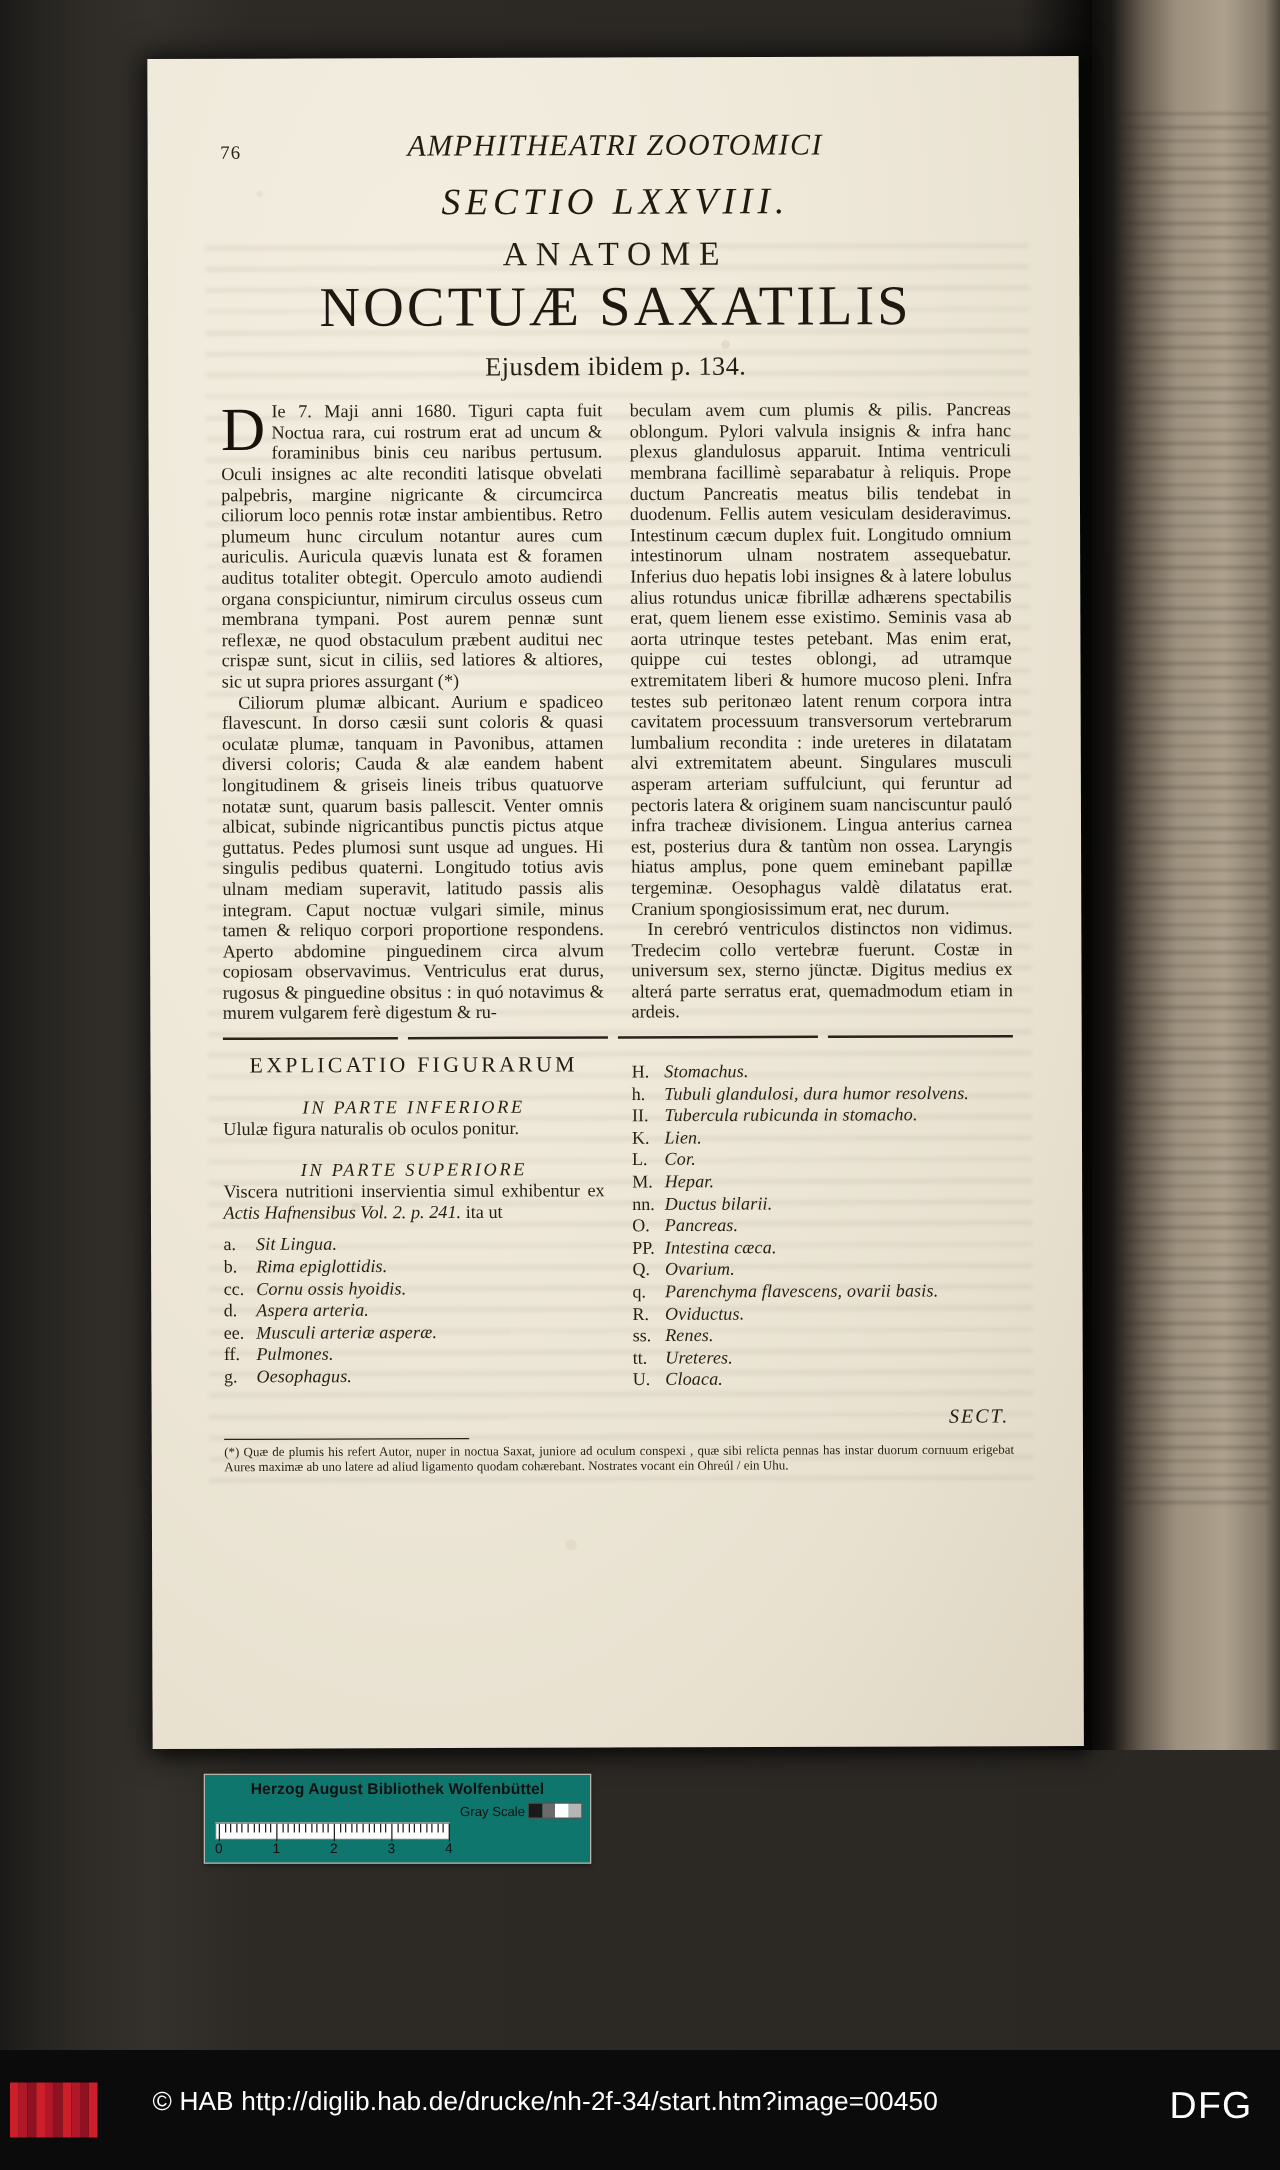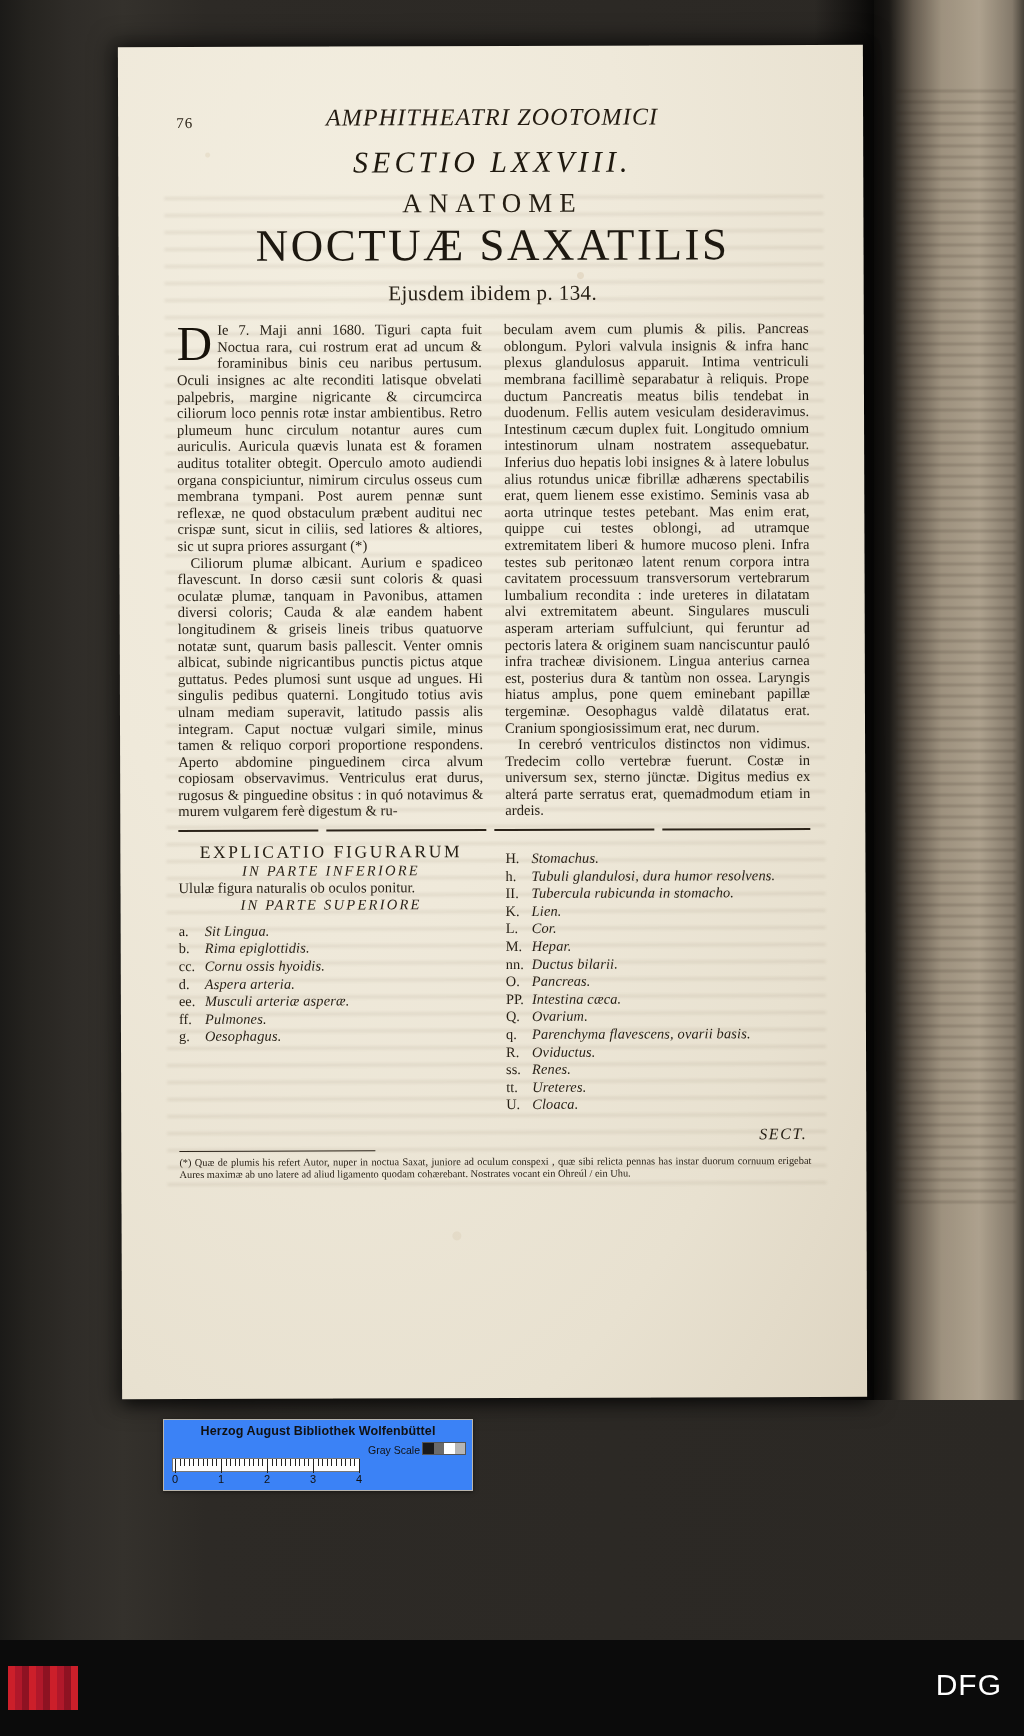--- a/index.html
+++ b/index.html
@@ -184,21 +184,21 @@
     font-size:24px;
     letter-spacing:2.2px;
     margin-top:2px;
     color:#211a11;
   }
   .parte-head {
     text-align:center;
     font-style:italic;
     font-size:14.6px;
     letter-spacing:2.2px;
-    margin-top:0;
+    margin-top:16px;
     color:#271f15;
   }
   .parte-body {
     font-size:14.6px;
     line-height:16.8px;
     color:#251e14;
   }
   .parte-body.just { text-align:justify; }
   .parte-body .ital { font-style:italic; }
 
@@ -239,21 +239,21 @@
     line-height:12.2px;
     text-align:justify;
     color:#2a2218;
   }
 
   
   #target-card {
     position:absolute;
     left:163px; top:1419px;
     width:310px; height:72px;
-    background:#3b82f6;
+    background:#0f766e;
     border:1px solid #b9b5ad;
     box-shadow:0 1px 4px rgba(0,0,0,.5);
     font-family:"Liberation Sans", sans-serif;
   }
   #target-title {
     text-align:center;
     font-size:12.5px;
     font-weight:bold;
     color:#111;
     padding-top:4px;
@@ -358,20 +358,21 @@
 
     <div id="explicatio">
 
       <div id="explic-left">
         <div id="explic-title">EXPLICATIO FIGURARUM</div>
 
         <div class="parte-head">IN PARTE INFERIORE</div>
         <div class="parte-body">Ululæ figura naturalis ob oculos ponitur.</div>
 
         <div class="parte-head">IN PARTE SUPERIORE</div>
+        <div class="parte-body just"><span>Viscera nutritioni inservientia simul exhibentur ex </span><span class="ital">Actis Hafnensibus Vol. 2. p. 241.</span><span> ita ut</span></div>
 
         <div class="legend-list" id="legend-left">
             <div class="legend-item"><span class="legend-key">a.</span><span class="legend-val">Sit Lingua.</span></div>
             <div class="legend-item"><span class="legend-key">b.</span><span class="legend-val">Rima epiglottidis.</span></div>
             <div class="legend-item"><span class="legend-key">cc.</span><span class="legend-val">Cornu ossis hyoidis.</span></div>
             <div class="legend-item"><span class="legend-key">d.</span><span class="legend-val">Aspera arteria.</span></div>
             <div class="legend-item"><span class="legend-key">ee.</span><span class="legend-val">Musculi arteriæ asperæ.</span></div>
             <div class="legend-item"><span class="legend-key">ff.</span><span class="legend-val">Pulmones.</span></div>
             <div class="legend-item"><span class="legend-key">g.</span><span class="legend-val">Oesophagus.</span></div>
           </div>
@@ -473,14 +474,15 @@
       <i style="background: rgb(176, 24, 42);"></i>
       <i style="background: rgb(142, 18, 34);"></i>
       <i style="background: rgb(204, 31, 42);"></i>
       <i style="background: rgb(176, 24, 42);"></i>
       <i style="background: rgb(142, 18, 34);"></i>
       <i style="background: rgb(204, 31, 42);"></i>
       <i style="background: rgb(176, 24, 42);"></i>
       <i style="background: rgb(142, 18, 34);"></i>
       <i style="background: rgb(204, 31, 42);"></i>
     </div>
+  <div id="banner-url">© HAB http://diglib.hab.de/drucke/nh-2f-34/start.htm?image=00450</div>
   <div id="dfg-logo">DFG</div>
 </div>
 
 </body></html>

